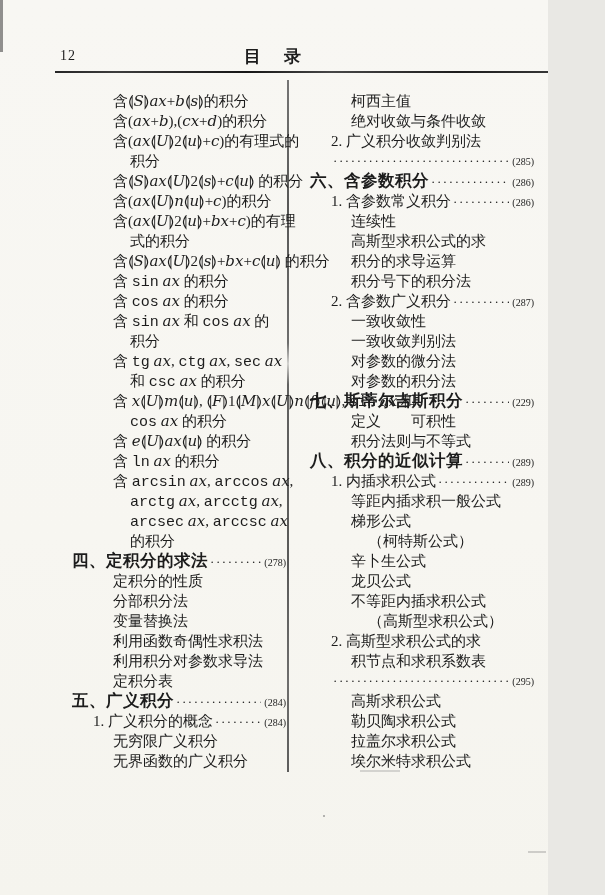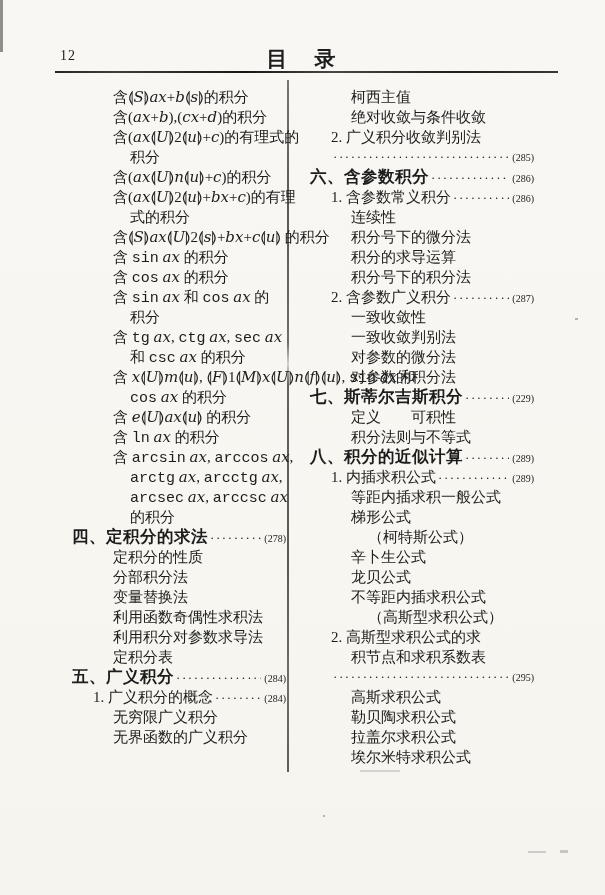--- a/index.html
+++ b/index.html
@@ -1,28 +1,28 @@
 <!DOCTYPE html>
 <html><head>
 <meta charset="utf-8">
 <style>
   html,body{margin:0;padding:0;}
   body{width:605px;height:895px;background:#e9e8e4;}
   .page{
-    position:relative;width:605px;height:895px;overflow:hidden;
+    position:relative;width:548px;height:895px;overflow:hidden;
     background:linear-gradient(180deg,#f8f7f3 0%,#f7f6f1 60%,#f5f4ee 100%);
     font-family:"Liberation Serif",serif;color:#1c1c1c;
   }
   .pagenum{position:absolute;left:60px;top:48px;font-size:14px;letter-spacing:1px;}
-  .title{position:absolute;left:0;right:0;top:45px;text-align:center;font-size:21px;font-weight:bold;letter-spacing:3px;}
+  .title{position:absolute;left:0;right:0;top:45px;text-align:center;font-size:17px;font-weight:bold;letter-spacing:3px;}
   .hrule{position:absolute;left:55px;top:71px;width:503px;height:2px;
     background:linear-gradient(90deg,#262626 0%,#3d3d3d 12%,#161616 38%,#474747 55%,#1d1d1d 80%,#383838 100%);}
   .vrule{position:absolute;left:287px;top:80px;width:2px;height:692px;opacity:.85;
     background:linear-gradient(180deg,#5e5e5e 0%,#3c3c3c 18%,#555 38%,rgba(80,80,80,.25) 41%,#474747 44%,#3e3e3e 70%,#565656 87%,#424242 100%);}
-  .col{position:absolute;top:87px;font-size:15px;line-height:20px;}
+  .col{position:absolute;top:87px;font-size:15px;line-height:28px;}
   .colL{left:72px;width:214px;}
   .colR{left:310px;width:224px;}
   .line{display:flex;align-items:baseline;height:20px;white-space:nowrap;}
   .line .t{flex:0 0 auto;}
   .ind0{padding-left:0;justify-content:space-between;}
   .ind1{padding-left:21px;text-align:center;}
   .ind2{padding-left:41px;}
   .ind3{padding-left:58px;}
   .bold{font-weight:bold;font-size:16.5px;letter-spacing:.5px;}
   .bold .pg{font-weight:normal;letter-spacing:0;}
@@ -54,20 +54,23 @@
       <div class="line ind2">
         <span class="t">含(<span class="mv">ax</span>+<span class="mv">b</span>),(<span class="mv">cx</span>+<span class="mv">d</span>)的积分</span>
       </div>
       <div class="line ind2">
         <span class="t">含(<span class="mv">ax</span>⟬<span class="mv">U</span>⟭2⟬<span class="mv">u</span>⟭+<span class="mv">c</span>)的有理式的</span>
       </div>
       <div class="line ind3">
         <span class="t">积分</span>
       </div>
       <div class="line ind2">
+        <span class="t">含⟬<span class="mv">S</span>⟭<span class="mv">ax</span>⟬<span class="mv">U</span>⟭2⟬<span class="mv">s</span>⟭+<span class="mv">c</span>⟬<span class="mv">u</span>⟭ 的积分</span>
+      </div>
+      <div class="line ind2">
         <span class="t">含(<span class="mv">ax</span>⟬<span class="mv">U</span>⟭<span class="mv">n</span>⟬<span class="mv">u</span>⟭+<span class="mv">c</span>)的积分</span>
       </div>
       <div class="line ind2">
         <span class="t">含(<span class="mv">ax</span>⟬<span class="mv">U</span>⟭2⟬<span class="mv">u</span>⟭+<span class="mv">bx</span>+<span class="mv">c</span>)的有理</span>
       </div>
       <div class="line ind3">
         <span class="t">式的积分</span>
       </div>
       <div class="line ind2">
         <span class="t">含⟬<span class="mv">S</span>⟭<span class="mv">ax</span>⟬<span class="mv">U</span>⟭2⟬<span class="mv">s</span>⟭+<span class="mv">bx</span>+<span class="mv">c</span>⟬<span class="mv">u</span>⟭ 的积分</span>
@@ -176,21 +179,21 @@
       </div>
       <div class="line ind1">
         <span class="t">1. 含参数常义积分</span>
         <span class="leader">······································································</span>
         <span class="pg">(286)</span>
       </div>
       <div class="line ind2">
         <span class="t">连续性</span>
       </div>
       <div class="line ind2">
-        <span class="t">积分号下的微分法</span>
+        <span class="t">高斯型求积公式的求</span>
       </div>
       <div class="line ind2">
         <span class="t">积分的求导运算</span>
       </div>
       <div class="line ind2">
         <span class="t">积分号下的积分法</span>
       </div>
       <div class="line ind1">
         <span class="t">2. 含参数广义积分</span>
         <span class="leader">······································································</span>

